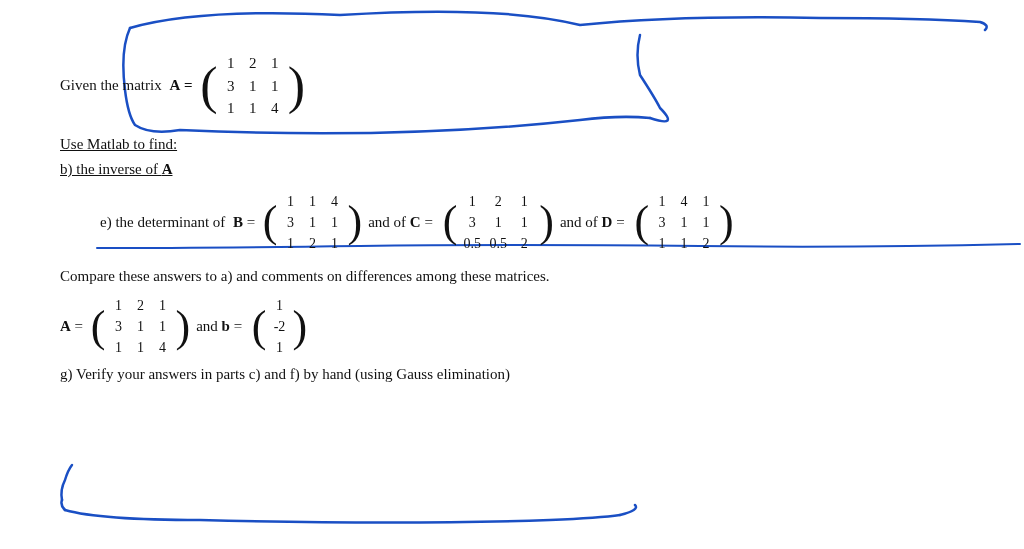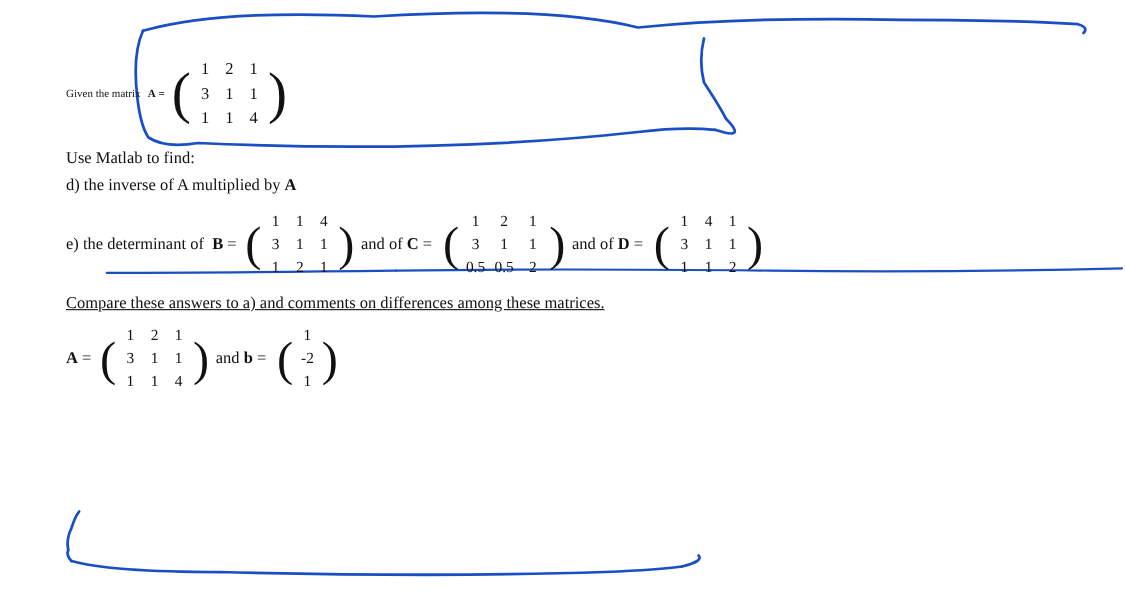--- a/index.html
+++ b/index.html
@@ -17,21 +17,21 @@
       padding: 20px 60px;
       position: relative;
     }
     .matrix-section {
       display: flex;
       align-items: center;
       margin-bottom: 8px;
       margin-top: 30px;
     }
     .matrix-label {
-      font-size: 10px;
+      font-size: 15px;
       margin-right: 4px;
     }
     .matrix-rows {
       display: flex;
       flex-direction: column;
       align-items: flex-start;
       padding: 2px 10px;
     }
     .matrix-row {
       display: flex;
@@ -52,49 +52,50 @@
     .matrix-num {
       min-width: 14px;
       text-align: center;
     }
     .tasks {
       margin-top: 10px;
       font-size: 15px;
     }
     .tasks p {
       line-height: 1.7;
+      text-decoration: underline;
     }
     .bold-label { font-weight: bold; }
     
     .annotation-svg {
       position: absolute;
       top: 0; left: 0;
       width: 1024px;
       height: 549px;
       pointer-events: none;
     }
     .det-section {
       display: flex;
       align-items: center;
       margin-top: 6px;
       flex-wrap: nowrap;
       font-size: 15px;
     }
     .det-label {
       margin-right: 4px;
       white-space: nowrap;
+      margin-left: 40px;
     }
     .and-of {
       margin: 12px 6px;
       white-space: nowrap;
       text-align: center;
     }
     .compare-section {
       margin-top: 8px;
-      text-decoration: underline;
     }
     .compare-section p {
       line-height: 1.7;
     }
     .ax-section {
       display: flex;
       align-items: center;
       margin-top: 4px;
     }
     .ax-label {
@@ -142,21 +143,21 @@
         <span class="matrix-num">1</span>
         <span class="matrix-num">1</span>
         <span class="matrix-num">4</span>
       </div>
     </div>
     <span class="matrix-bracket-right">)</span>
   </div>
 
   <div class="tasks">
     <p>Use Matlab to find:</p>
-    <p>d) the inverse of A multiplied by <b>A</b></p>
+    <p>b) the inverse of <b>A</b></p>
   </div>
 
   <div class="det-section">
     <span class="det-label">e) the determinant of &nbsp;<b>B</b> =&nbsp;</span>
     <span class="matrix-bracket-left" style="font-size:44px">(</span>
     <div class="matrix-rows" style="font-size:14px">
       <div class="matrix-row">
         <span class="matrix-num">1</span>
         <span class="matrix-num">1</span>
         <span class="matrix-num">4</span>
@@ -252,13 +253,16 @@
       <div class="matrix-row">
         <span class="matrix-num">-2</span>
       </div>
       <div class="matrix-row">
         <span class="matrix-num">1</span>
       </div>
     </div>
     <span class="matrix-bracket-right" style="font-size:44px">)</span>
   </div>
 
+  <div style="margin-top:6px">
+    <p>g) Verify your answers in parts c) and f) by hand (using Gauss elimination)</p>
+  </div>
 </div>
 
 </body></html>

